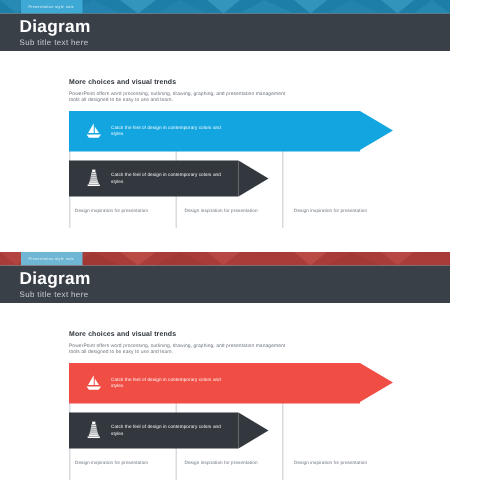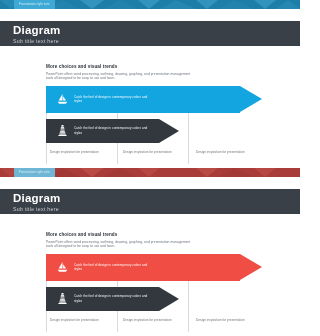--- a/index.html
+++ b/index.html
@@ -63,21 +63,20 @@
   .slide-red  .strip-tag { background: #6fb6d4; }
 
   
   .title-band {
     position: relative;
     width: 100%;
     height: 25px;
     background: #3a4047;
     padding: 3px 0 0 13px;
     overflow: hidden;
-    margin-top: 12px;
   }
   .deck-title {
     font-size: 11.5px;
     font-weight: bold;
     color: #ffffff;
     letter-spacing: 0.2px;
     line-height: 13px;
   }
   .deck-subtitle {
     font-size: 5.3px;

